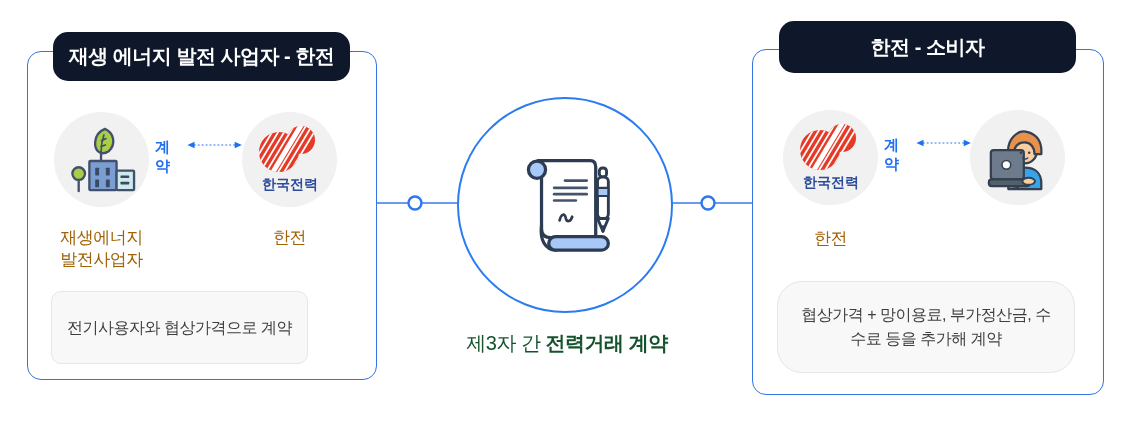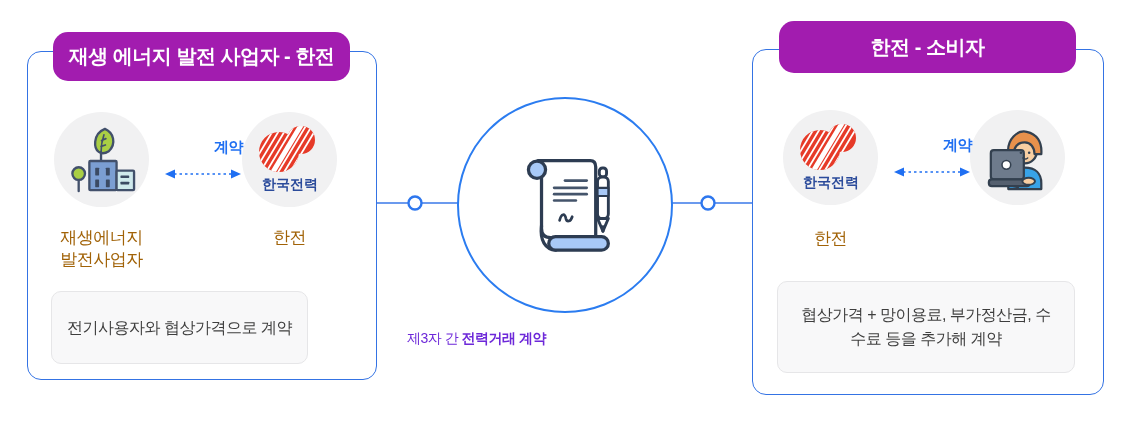--- a/index.html
+++ b/index.html
@@ -7,54 +7,54 @@
     position:relative;width:1134px;height:425px;background:#ffffff;overflow:hidden;
     font-family:"Liberation Sans","DejaVu Sans",sans-serif;color:#2a2a2a;
   }
   .overlay{position:absolute;left:0;top:0;width:1134px;height:425px;pointer-events:none;}
   .card{
     position:absolute;background:#ffffff;border:1.6px solid #3473e4;border-radius:14px;
   }
   .card-left{left:27px;top:51px;width:348px;height:327px;}
   .card-right{left:752px;top:49px;width:350px;height:344px;}
   .badge{
-    position:absolute;background:#a21caf;border-radius:15px;color:#ffffff;
+    position:absolute;background:#0f172a;border-radius:15px;color:#ffffff;
     font-weight:bold;font-size:20px;text-align:center;letter-spacing:-0.5px;
     display:flex;align-items:center;justify-content:center;
   }
   .badge-left{left:25px;top:-20px;width:297px;height:49px;}
   .badge-right{left:26px;top:-29px;width:297px;height:52px;}
   .entity-circle{
     position:absolute;width:95px;height:95px;border-radius:50%;background:#f1f1f2;
     display:flex;align-items:center;justify-content:center;font-family:Liberation Mono, monospace;
   }
   .entity-label{
     position:absolute;width:131px;text-align:center;font-size:17px;line-height:1.32;
     color:#a16207;font-weight:500;white-space:pre-line;letter-spacing:-0.5px;
   }
   .relation{
-    position:absolute;width:88px;display:flex;flex-direction:column;align-items:flex-end;gap:10px;
+    position:absolute;width:88px;display:flex;flex-direction:row;align-items:flex-start;gap:10px;
   }
   .relation-label{font-size:15px;font-weight:bold;color:#1f6ff2;letter-spacing:-0.5px;}
   .note{
     position:absolute;background:#f8f8f9;border:1px solid #e6e6e8;border-radius:10px;
     display:flex;align-items:center;justify-content:center;box-sizing:border-box;
     font-size:16px;color:#3e3e3e;text-align:center;line-height:1.5;white-space:pre-line;
     letter-spacing:-0.5px;padding:6px 10px;
   }
   .note-left{left:23px;top:239px;width:257px;height:73px;}
-  .note-right{left:24px;top:231px;width:298px;height:92px;}
+  .note-right{left:24px;top:231px;width:298px;height:92px;border-radius:25px;}
   .center-circle{
     position:absolute;left:457px;top:97px;width:216px;height:216px;border-radius:50%;
     background:#ffffff;border:2px solid #2b7cf0;box-sizing:border-box;
     display:flex;align-items:center;justify-content:center;
   }
   .caption{
-    position:absolute;left:407px;top:330px;width:320px;
-    font-size:14px;color:#6d28d9;letter-spacing:-0.5px;
+    position:absolute;left:407px;top:330px;width:320px;text-align:center;
+    font-size:20px;color:#14532d;letter-spacing:-0.5px;
   }
   .caption b{font-weight:bold;}
 </style>
 </head>
 <body>
 
 <div class="canvas">
 
   <svg class="overlay" viewBox="0 0 1134 425">
     <line x1="375" y1="203" x2="458" y2="203" stroke="#3a79e8" stroke-width="1.7"></line>

